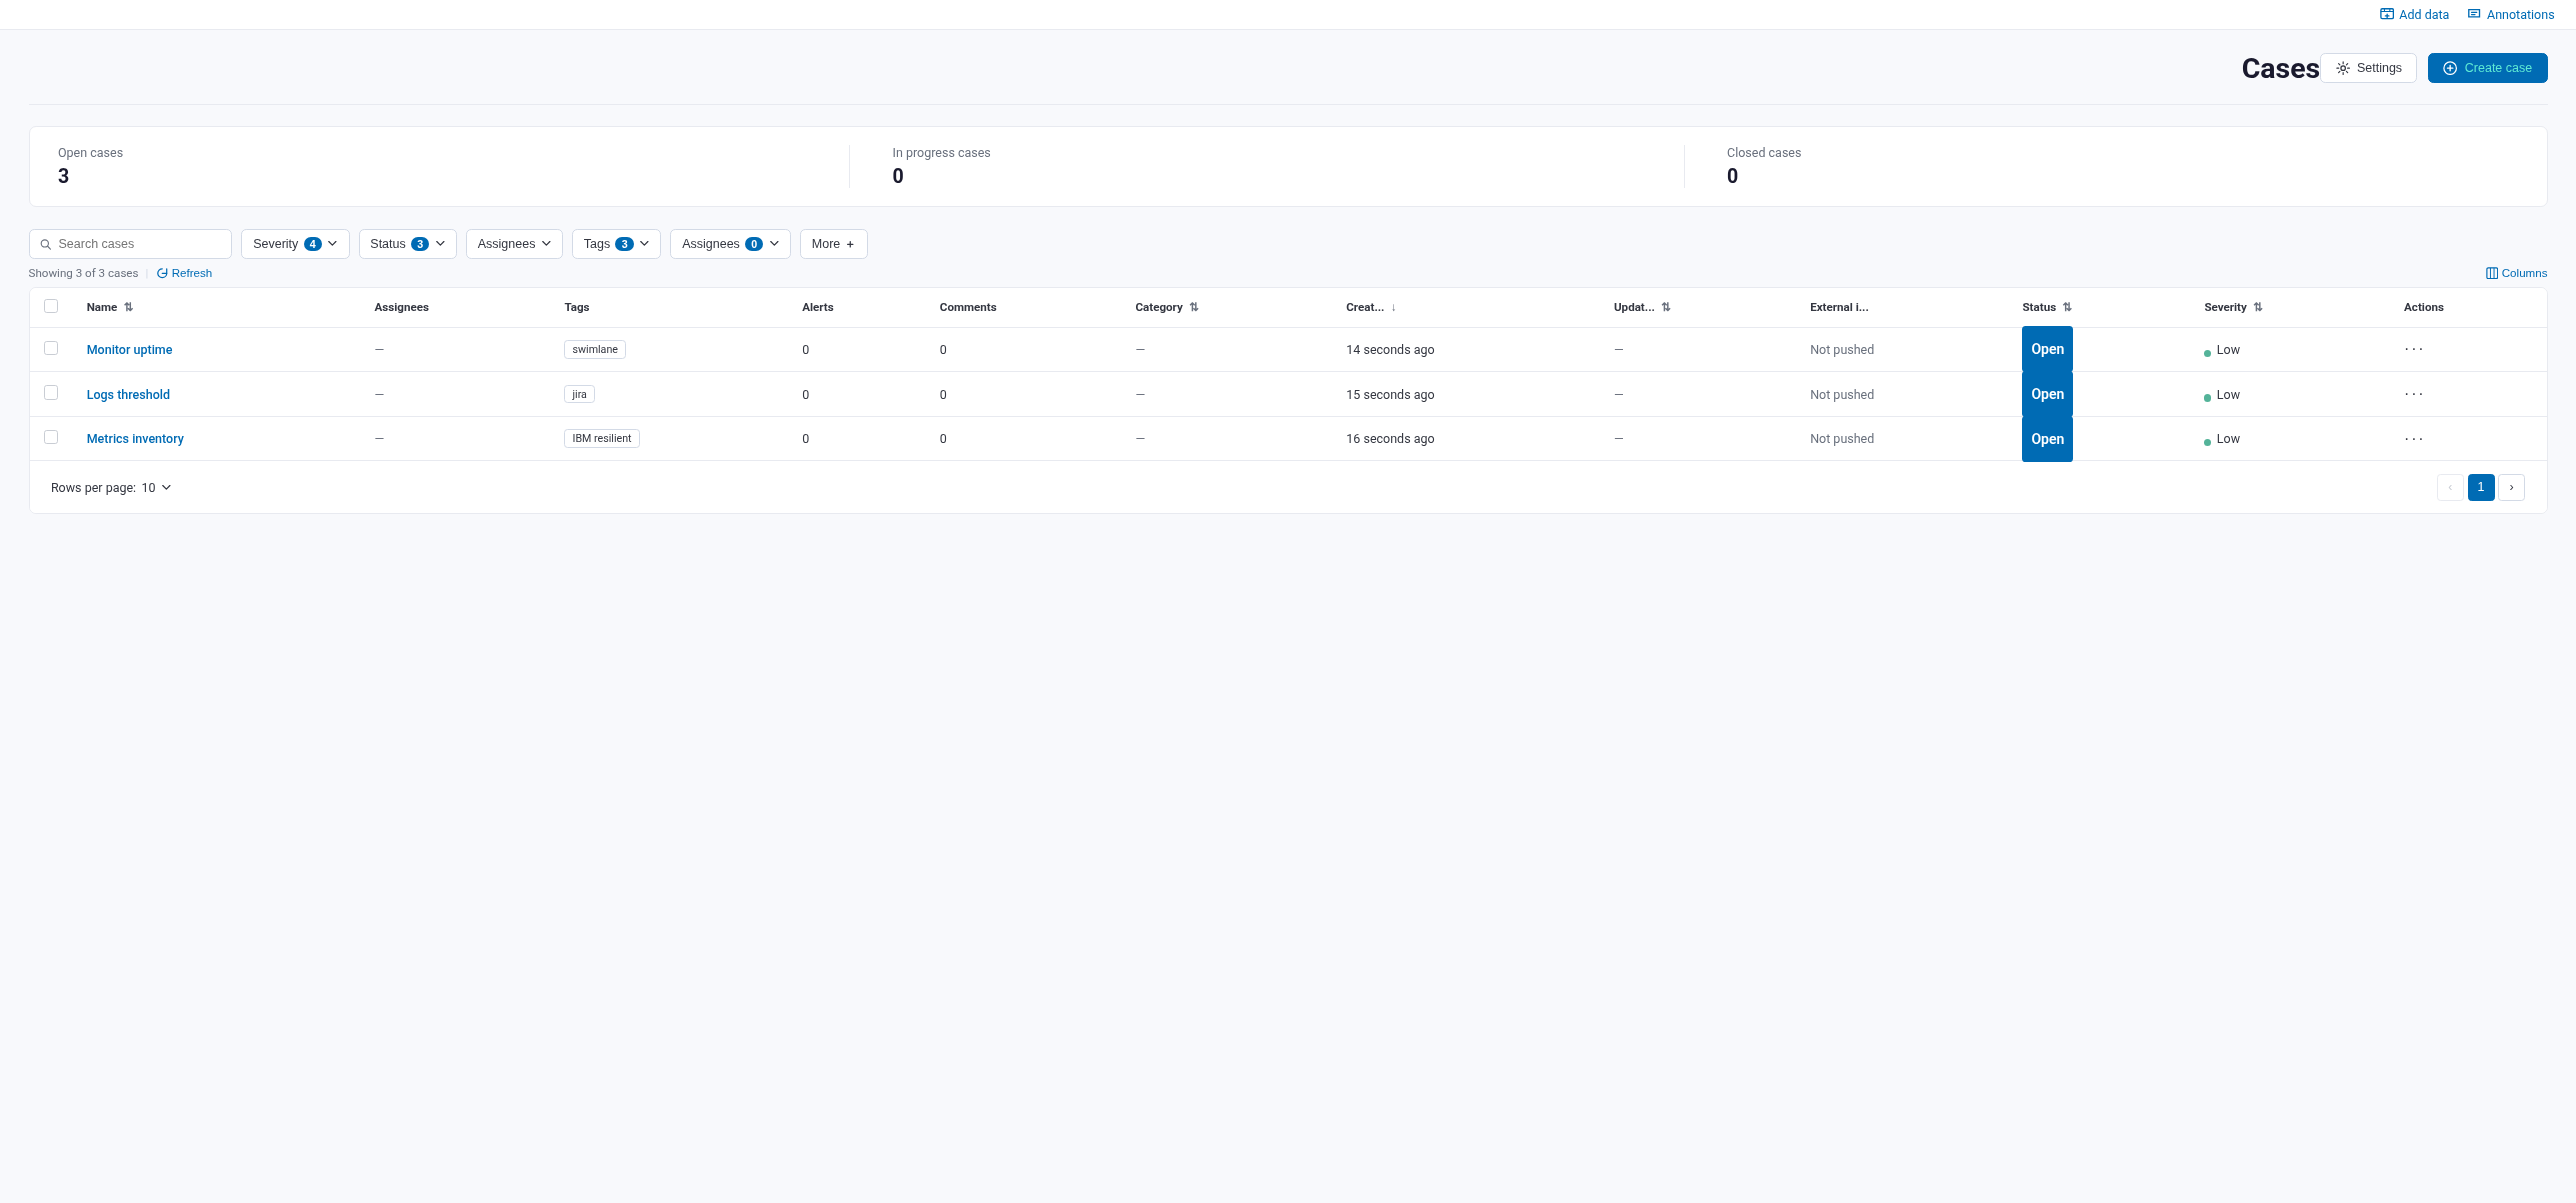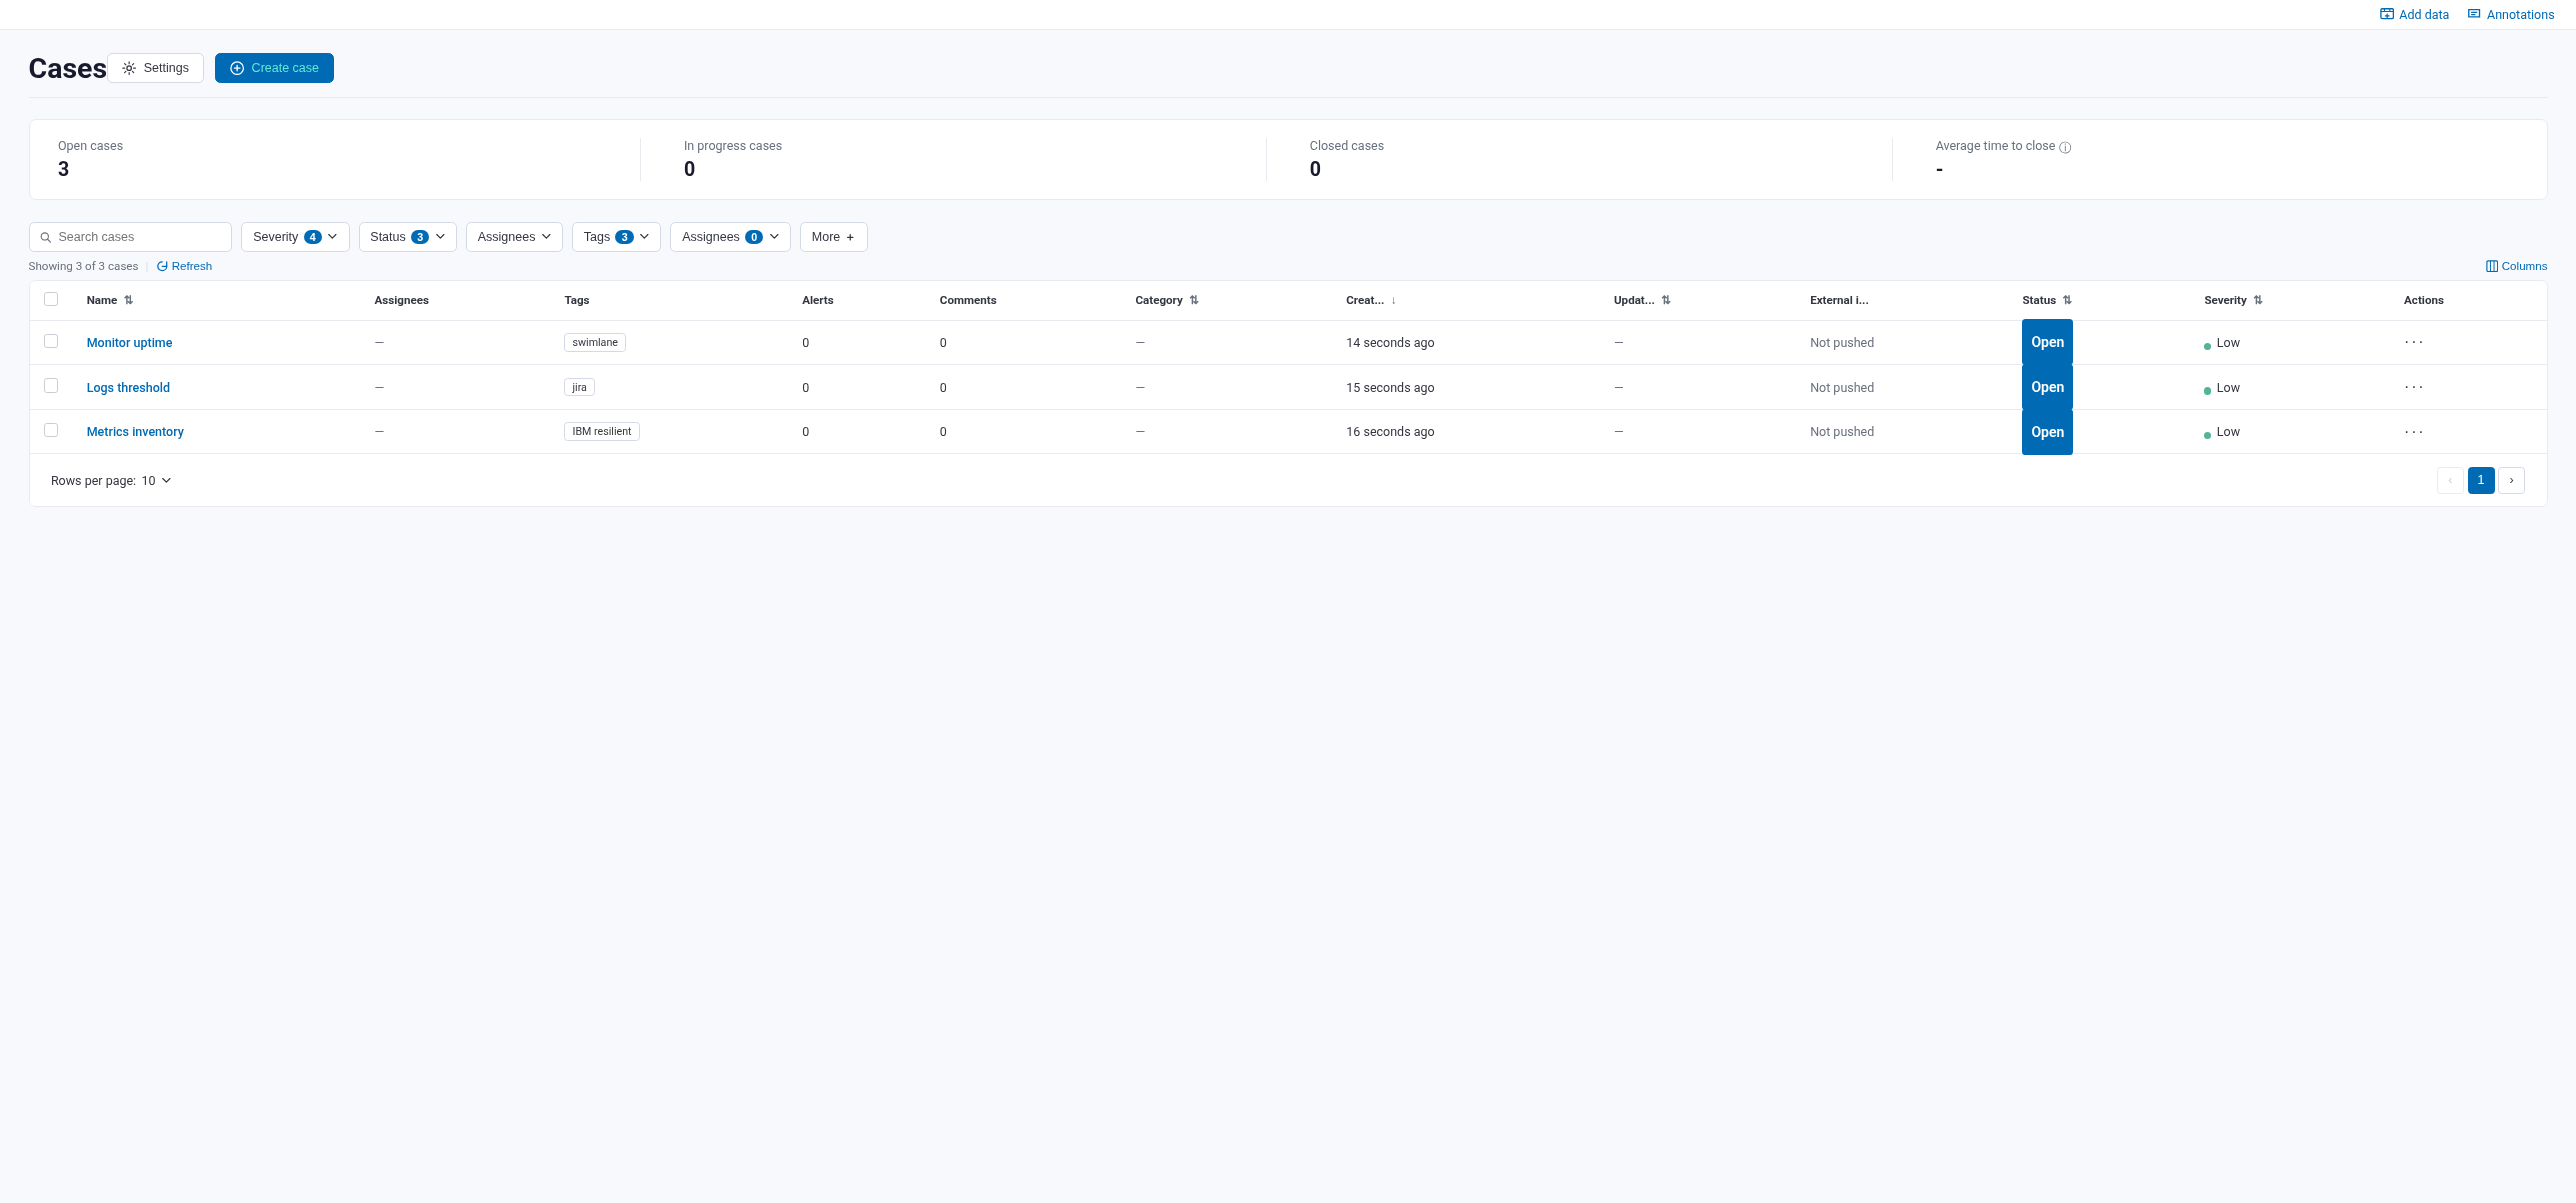--- a/index.html
+++ b/index.html
@@ -21,23 +21,23 @@
     }
 
     .main-content {
       padding: 21.4px 28.5px;
       background: #f8f9fc;
       min-height: calc(100vh - 36px);
     }
 
     .page-header {
       display: flex;
-      justify-content: flex-start;
+      justify-content: flex-end;
       align-items: center;
-      margin-bottom: 12px;
+      margin-bottom: 19px;
     }
     .page-title {
       font-size: 28.5px;
       font-weight: 700;
       color: #1a1a2e;
     }
     .header-actions {
       display: flex; gap: 10.7px;
     }
     .btn-settings {
@@ -254,27 +254,20 @@
       <div class="stat-label">Open cases</div>
       <div class="stat-value">3</div>
     </div>
     <div class="stat-item">
       <div class="stat-label">In progress cases</div>
       <div class="stat-value">0</div>
     </div>
     <div class="stat-item">
       <div class="stat-label">Closed cases</div>
       <div class="stat-value">0</div>
-    </div>
-    <div class="stat-item">
-      <div class="stat-info">
-        <span class="stat-label">Average time to close</span>
-        <span class="info-icon">ⓘ</span>
-      </div>
-      <div class="stat-value">-</div>
     </div>
   </div>
 
   <div class="filters-row">
     <div class="search-box">
       <svg width="12.5" height="12.5" viewBox="0 0 14 14" fill="none">
         <circle cx="6" cy="6" r="4.5" stroke="#69707d" stroke-width="1.4" fill="none"></circle>
         <path d="M9.5 9.5L13 13" stroke="#69707d" stroke-width="1.4" stroke-linecap="round"></path>
       </svg>
       <input type="text" placeholder="Search cases" style="">

